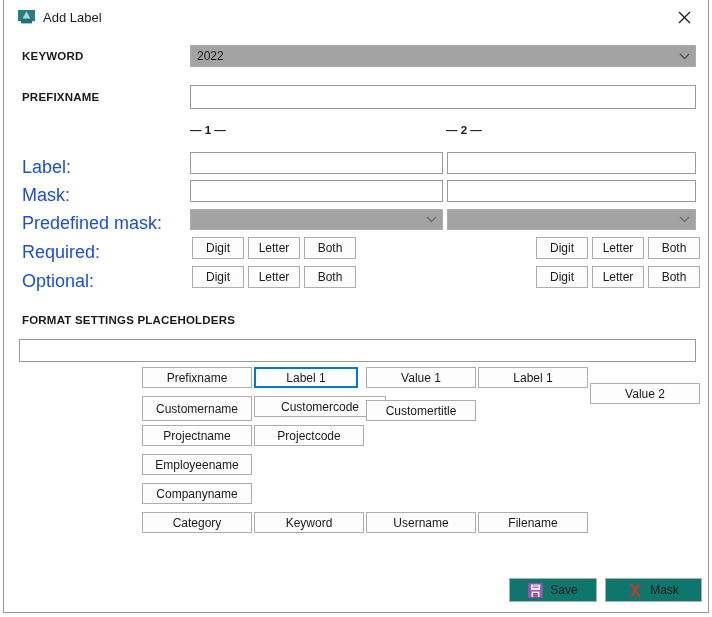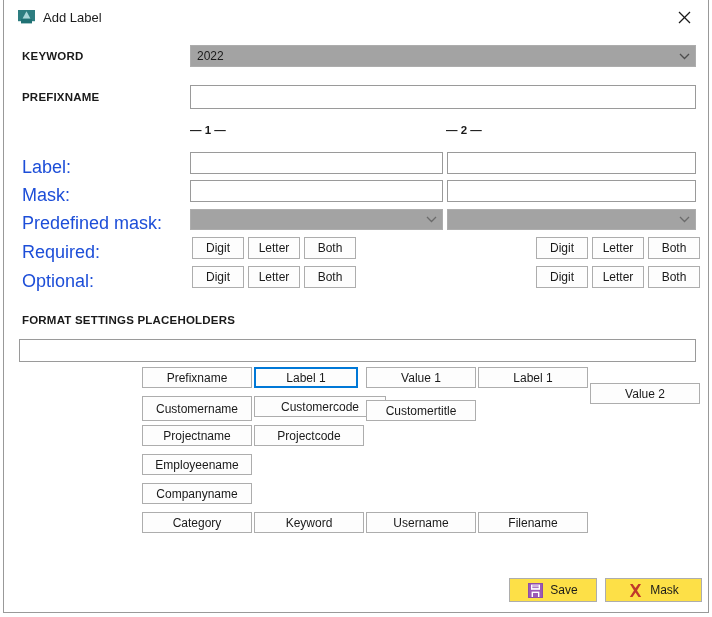--- a/index.html
+++ b/index.html
@@ -134,21 +134,21 @@
     display: flex;
     align-items: center;
     justify-content: center;
     cursor: default;
     white-space: nowrap;
   }
   .btn.focus {
     border: 2px solid #0078d7;
   }
   .btn.cmd {
-    background: #fde047;
+    background: #0f766e;
     justify-content: center;
     gap: 7px;
   }
   .btn.cmd .ico {
     display: flex;
     align-items: center;
   }
 
   #fmt-input {
     position: absolute;

